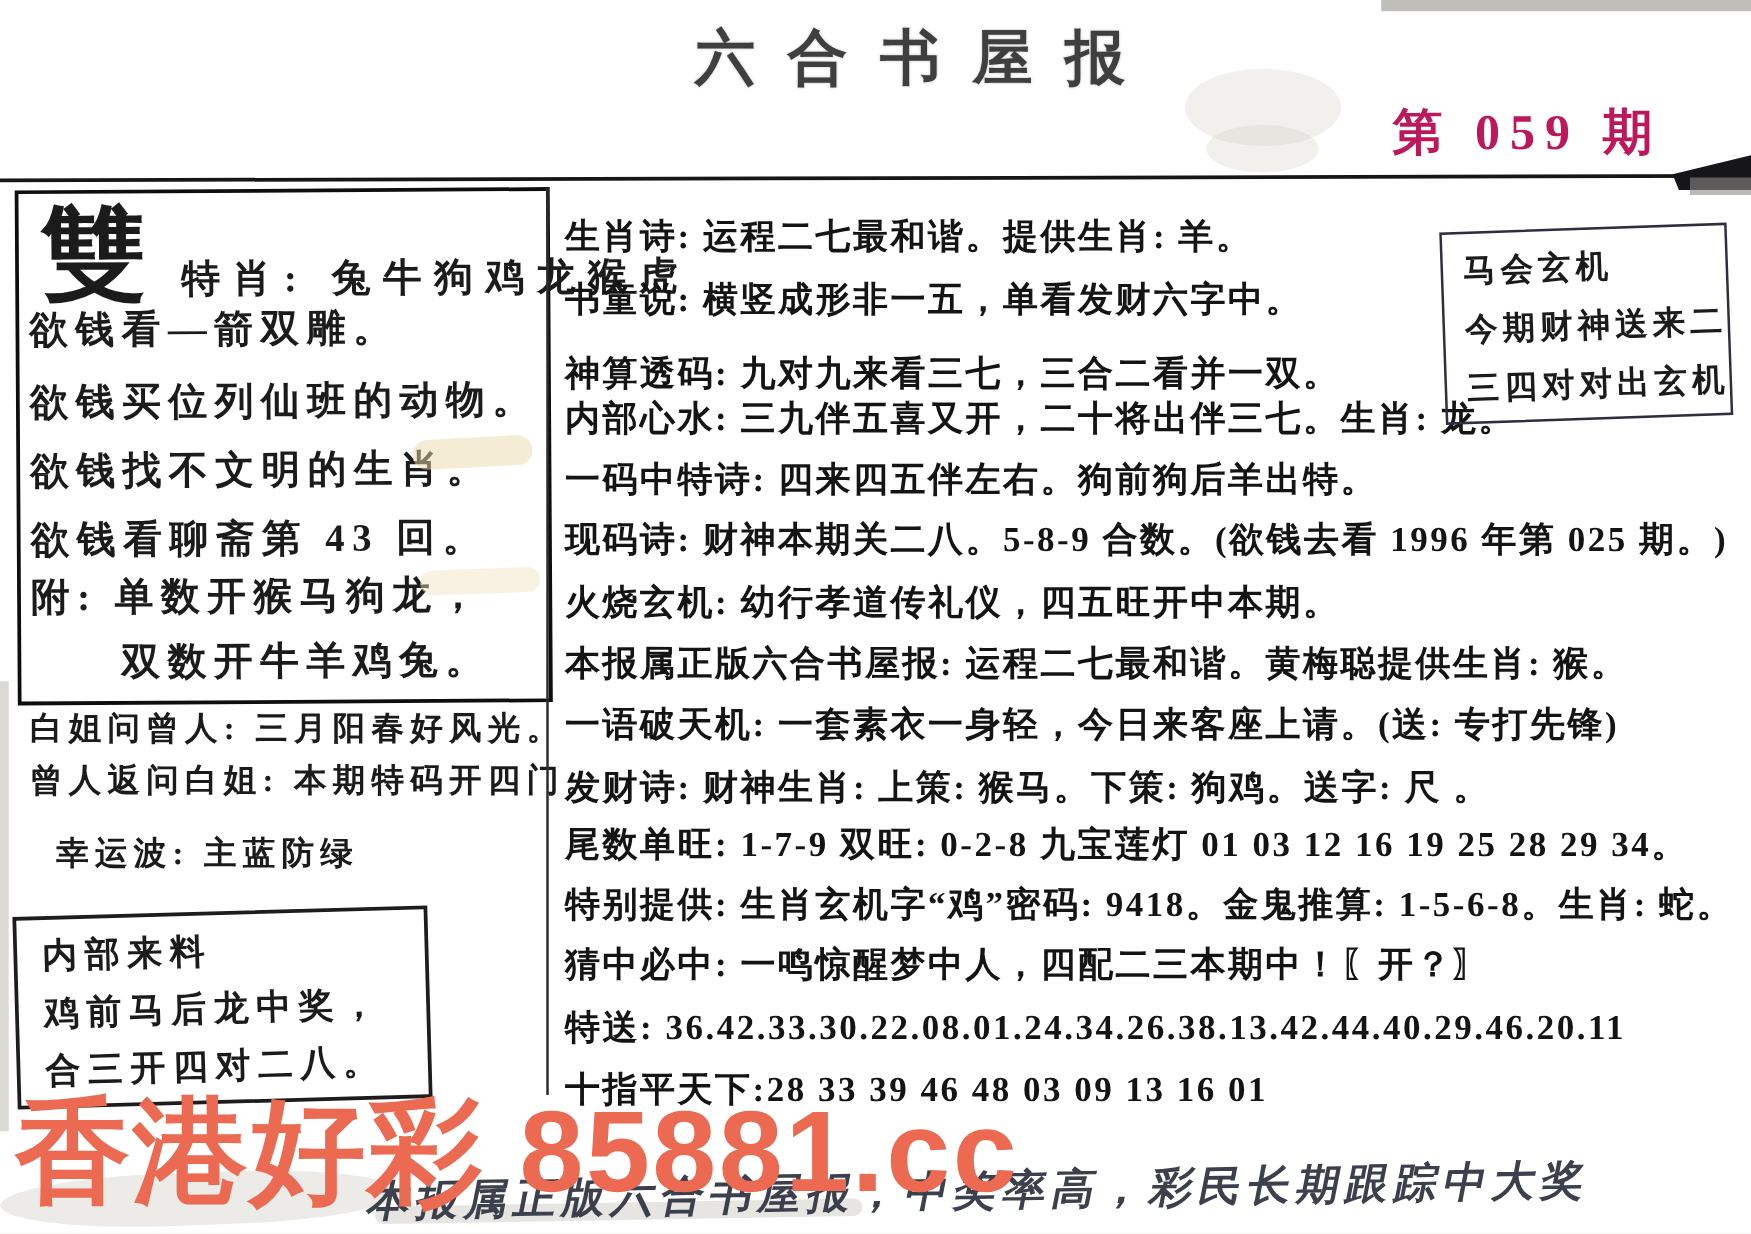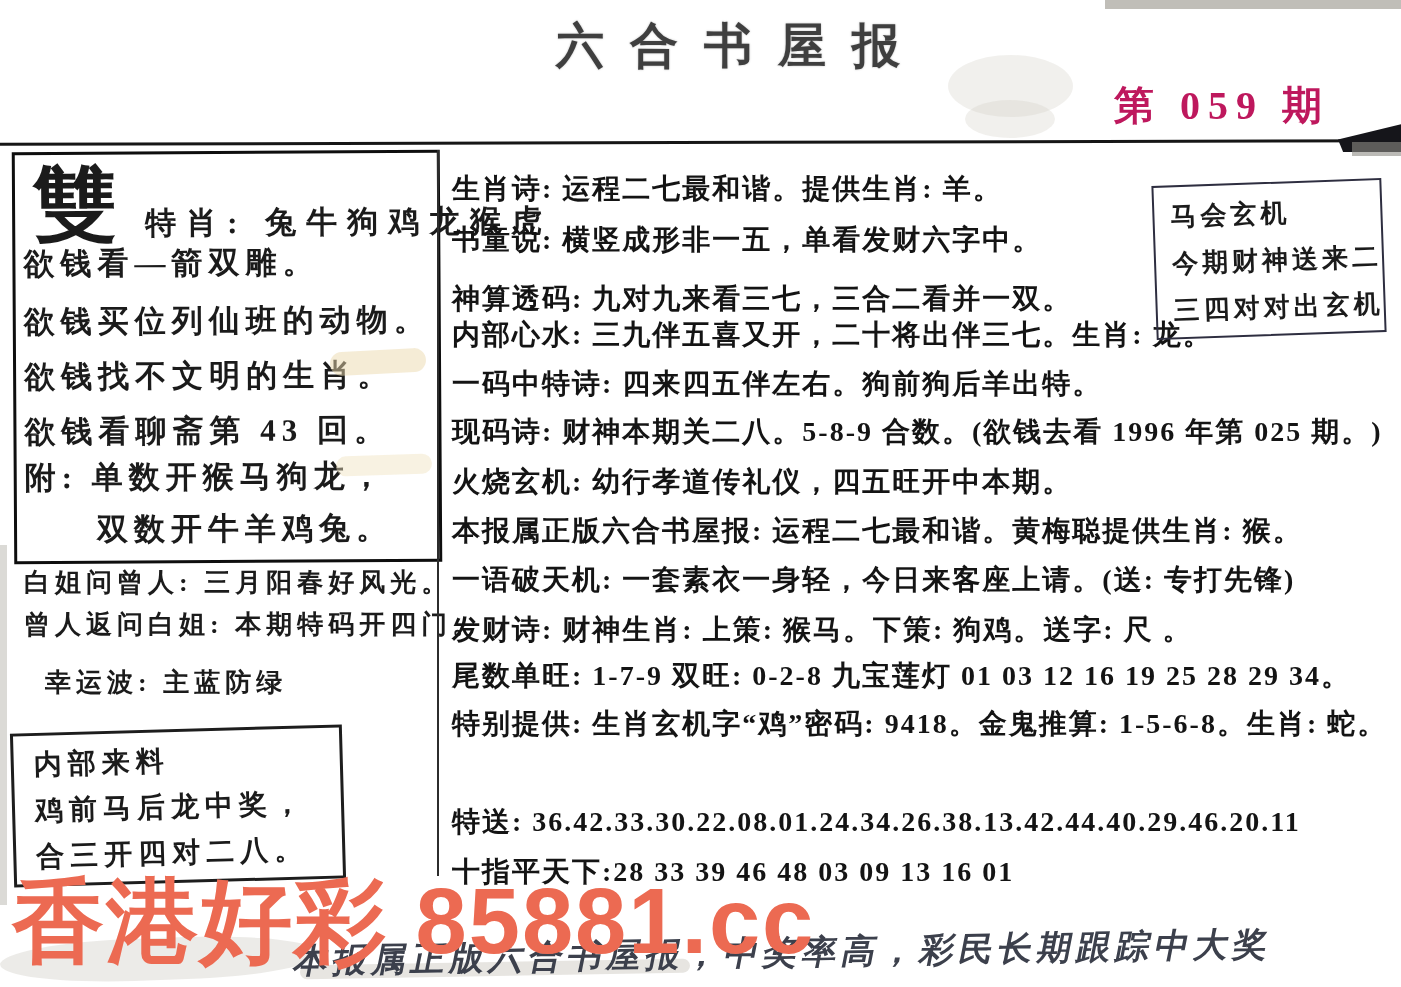--- a/index.html
+++ b/index.html
@@ -116,20 +116,21 @@
   <div class="abs rline r2">神算透码:  九对九来看三七，三合二看并一双。</div>
   <div class="abs rline r3">内部心水:  三九伴五喜又开，二十将出伴三七。生肖:  龙。</div>
   <div class="abs rline r4">一码中特诗:  四来四五伴左右。狗前狗后羊出特。</div>
   <div class="abs rline r5">现码诗:  财神本期关二八。5-8-9 合数。(欲钱去看 1996 年第 025 期。)</div>
   <div class="abs rline r6">火烧玄机:  幼行孝道传礼仪，四五旺开中本期。</div>
   <div class="abs rline r7">本报属正版六合书屋报:  运程二七最和谐。黄梅聪提供生肖:  猴。</div>
   <div class="abs rline r8">一语破天机:  一套素衣一身轻，今日来客座上请。(送:  专打先锋)</div>
   <div class="abs rline r9">发财诗:  财神生肖:  上策:  猴马。下策:  狗鸡。送字:  尺 。</div>
   <div class="abs rline r10">尾数单旺:  1-7-9 双旺:  0-2-8 九宝莲灯 01 03 12 16 19 25 28 29 34。</div>
   <div class="abs rline r11">特别提供:  生肖玄机字“鸡”密码:  9418。金鬼推算:  1-5-6-8。生肖:  蛇。</div>
+  <div class="abs rline r12">猜中必中:  一鸣惊醒梦中人，四配二三本期中！〖开？〗</div>
   <div class="abs rline r13">特送:  36.42.33.30.22.08.01.24.34.26.38.13.42.44.40.29.46.20.11</div>
   <div class="abs rline r14">十指平天下:28 33 39 46 48 03 09 13 16 01</div>
 
   <div class="abs mahui-box">
     <div class="abs mline m0">马会玄机</div>
     <div class="abs mline m1">今期财神送来二</div>
     <div class="abs mline m2">三四对对出玄机</div>
   </div>
 
   <div class="abs watermark">香港好彩 85881.cc</div>

